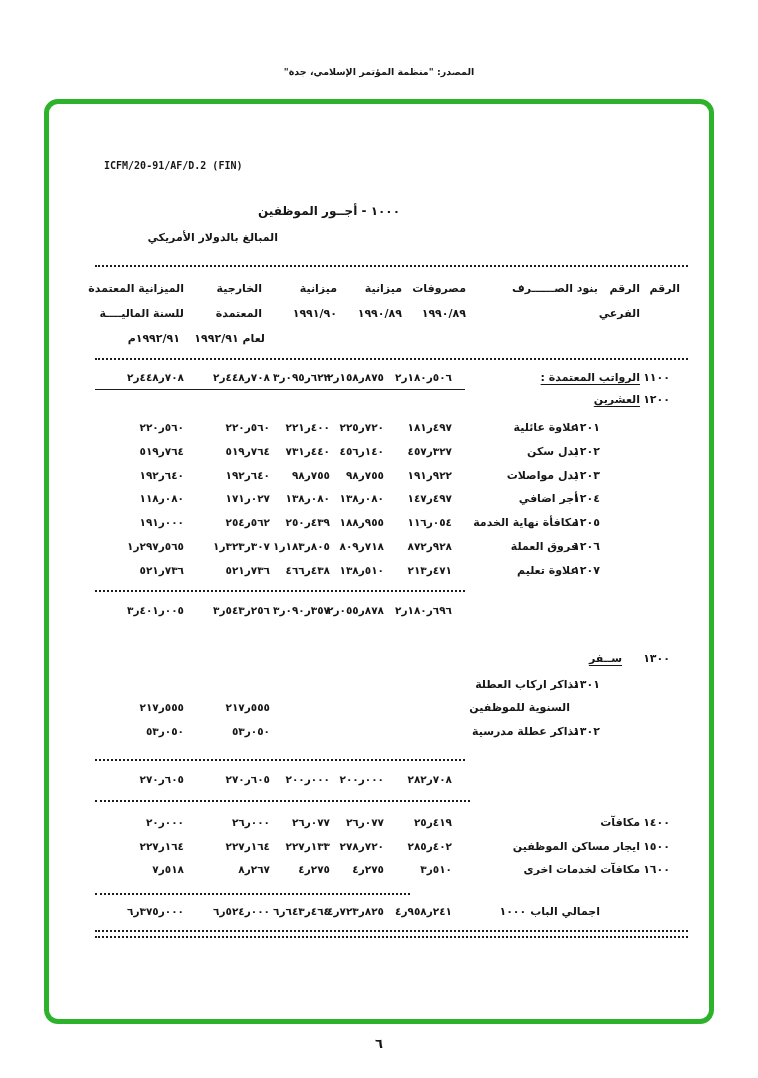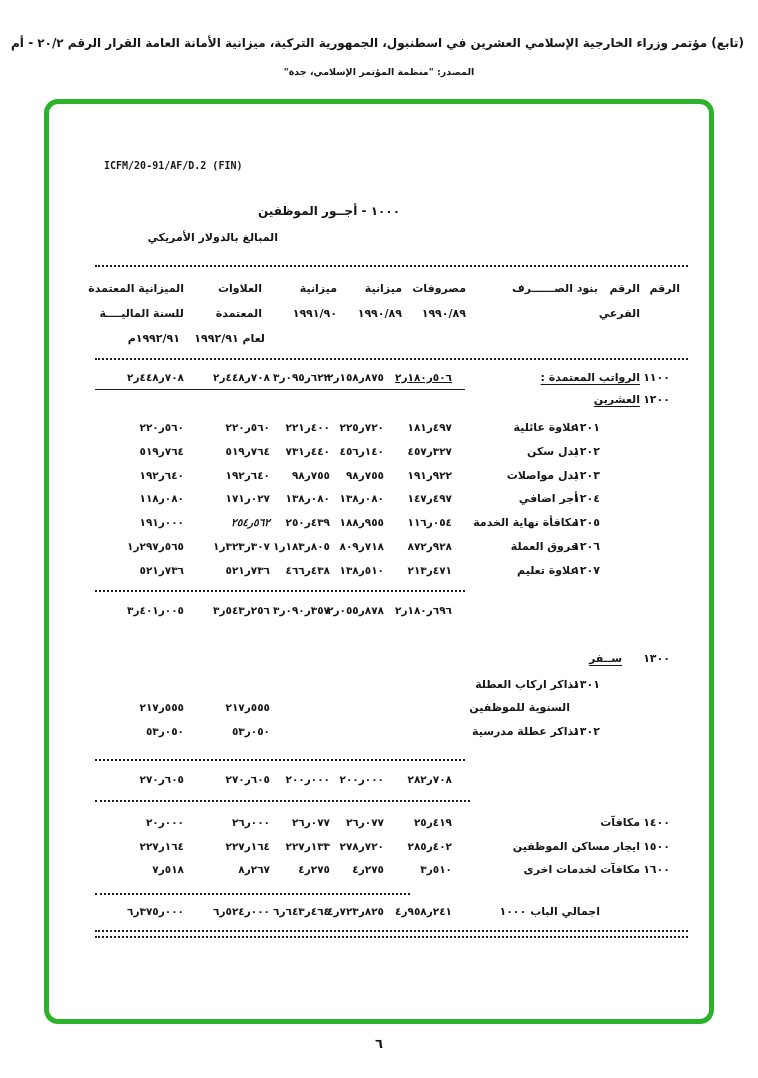--- a/index.html
+++ b/index.html
@@ -22,21 +22,20 @@
   .u{text-decoration:underline;text-underline-offset:3px;}
   .sep{position:absolute;height:0;border-top:2px dotted #1c1c1c;}
   .sepsolid{position:absolute;height:0;border-top:2px solid #1c1c1c;}
   .pagenum{position:absolute;left:0;right:0;top:1036px;text-align:center;font-size:13px;}
 </style>
 </head>
 <body>
 
 <div class="page">
 
-  <div class="caption">(تابع) مؤتمر وزراء الخارجية الإسلامي العشرين في اسطنبول، الجمهورية التركية، ميزانية الأمانة العامة القرار الرقم ٢٠/٢ - أم</div>
   <div class="source">المصدر:  "منظمة المؤتمر الإسلامي، جدة"</div>
 
   <div class="frame"></div>
 
   <div class="docref">ICFM/20-91/AF/D.2 (FIN)</div>
   <div class="sectitle">١٠٠٠ -  أجــور الموظفين</div>
   <div class="curnote">المبالغ بالدولار الأمريكي</div>
 
   <div class="sep" style="top:265px;left:95px;width:593px;"></div>
   <div class="sep" style="top:358px;left:95px;width:593px;"></div>
@@ -51,32 +50,32 @@
   <div class="hcell" style="top:282px;right:78px;">الرقم</div>
   <div class="hcell" style="top:282px;right:118px;">الرقم</div>
   <div class="hcell" style="top:307px;right:118px;">الفرعي</div>
   <div class="hcell" style="top:282px;right:160px;">بنود الصــــــرف</div>
   <div class="hcell" style="top:282px;right:292px;">مصروفات</div>
   <div class="hcell" style="top:307px;right:292px;">١٩٩٠/٨٩</div>
   <div class="hcell" style="top:282px;right:356px;">ميزانية</div>
   <div class="hcell" style="top:307px;right:356px;">١٩٩٠/٨٩</div>
   <div class="hcell" style="top:282px;right:421px;">ميزانية</div>
   <div class="hcell" style="top:307px;right:421px;">١٩٩١/٩٠</div>
-  <div class="hcell" style="top:282px;right:496px;">العلاوات</div>
+  <div class="hcell" style="top:282px;right:496px;">الخارجية</div>
   <div class="hcell" style="top:307px;right:496px;">المعتمدة</div>
   <div class="hcell" style="top:332px;right:493px;">لعام ١٩٩٢/٩١</div>
   <div class="hcell" style="top:282px;right:574px;">الميزانية المعتمدة</div>
   <div class="hcell" style="top:307px;right:574px;">للسنة الماليــــة</div>
   <div class="hcell" style="top:332px;right:578px;">١٩٩٢/٩١م</div>
 
   <div id="table-body">
       <div class="row" style="top: 371px;">
         <span class="cell" style="right: 88px;">١١٠٠</span>
         <span class="cell u" style="right: 118px;">الرواتب المعتمدة :</span>
-        <span class="val" style="right: 306px; text-decoration: underline;">٢ر١٨٠ر٥٠٦</span>
+        <span class="val" style="right: 306px;">٢ر١٨٠ر٥٠٦</span>
         <span class="val" style="right: 374px;">٢ر١٥٨ر٨٧٥</span>
         <span class="val" style="right: 428px;">٣ر٠٩٥ر٦٢٢</span>
         <span class="val" style="right: 488px;">٢ر٤٤٨ر٧٠٨</span>
         <span class="val" style="right: 574px;">٢ر٤٤٨ر٧٠٨</span>
       </div>
       <div class="row" style="top: 393px;">
         <span class="cell" style="right: 88px;">١٢٠٠</span>
         <span class="cell u" style="right: 118px;">العشرين</span>
       </div>
       <div class="row" style="top: 421px;">
@@ -114,21 +113,21 @@
         <span class="val" style="right: 428px;">١٣٨ر٠٨٠</span>
         <span class="val" style="right: 488px; margin-left: 30px;">١٧١ر٠٢٧</span>
         <span class="val" style="right: 574px;">١١٨ر٠٨٠</span>
       </div>
       <div class="row" style="top: 516px;">
         <span class="cell" style="right: 158px;">١٢٠٥</span>
         <span class="cell" style="right: 180px;">مكافأة نهاية الخدمة</span>
         <span class="val" style="right: 306px;">١١٦ر٠٥٤</span>
         <span class="val" style="right: 374px;">١٨٨ر٩٥٥</span>
         <span class="val" style="right: 428px;">٢٥٠ر٤٣٩</span>
-        <span class="val" style="right: 488px; font-style: italic;">٢٥٤ر٥٦٢</span>
+        <span class="val" style="right: 488px;">٢٥٤ر٥٦٢</span>
         <span class="val" style="right: 574px;">١٩١ر٠٠٠</span>
       </div>
       <div class="row" style="top: 540px;">
         <span class="cell" style="right: 158px;">١٢٠٦</span>
         <span class="cell" style="right: 180px;">فروق العملة</span>
         <span class="val" style="right: 306px;">٨٧٢ر٩٢٨</span>
         <span class="val" style="right: 374px;">٨٠٩ر٧١٨</span>
         <span class="val" style="right: 428px;">١ر١٨٣ر٨٠٥</span>
         <span class="val" style="right: 488px;">١ر٣٢٣ر٣٠٧</span>
         <span class="val" style="right: 574px;">١ر٢٩٧ر٥٦٥</span>

